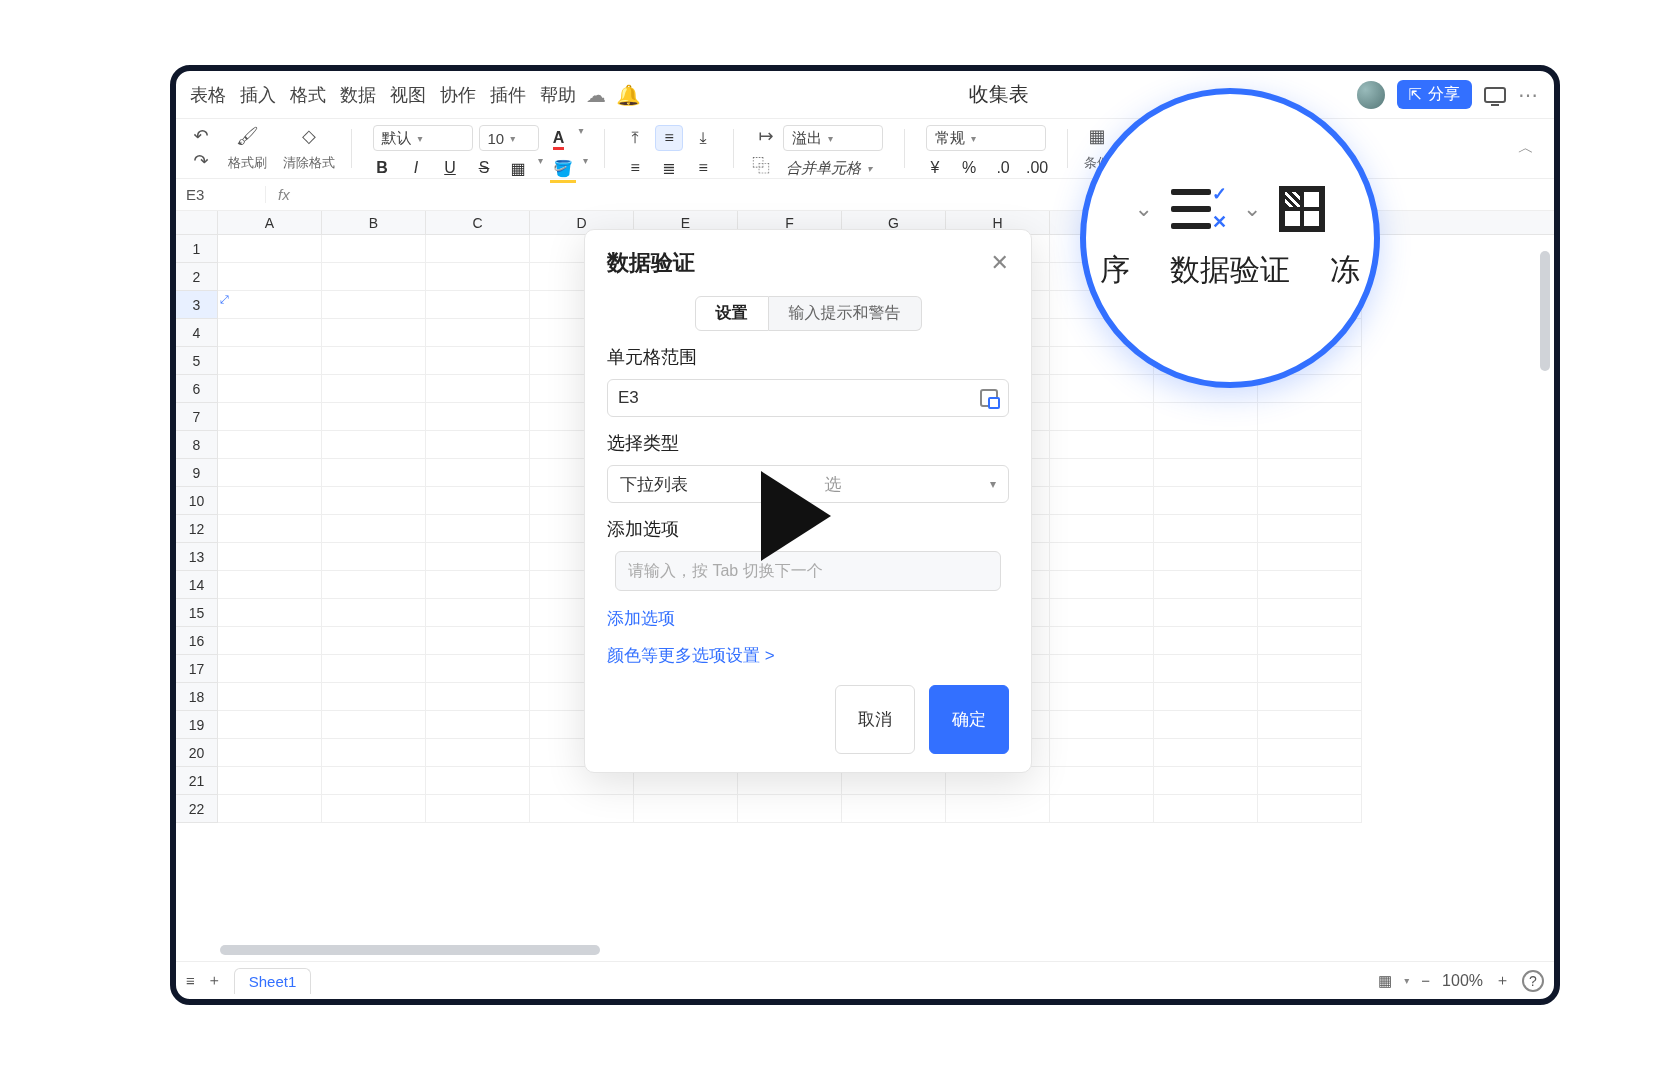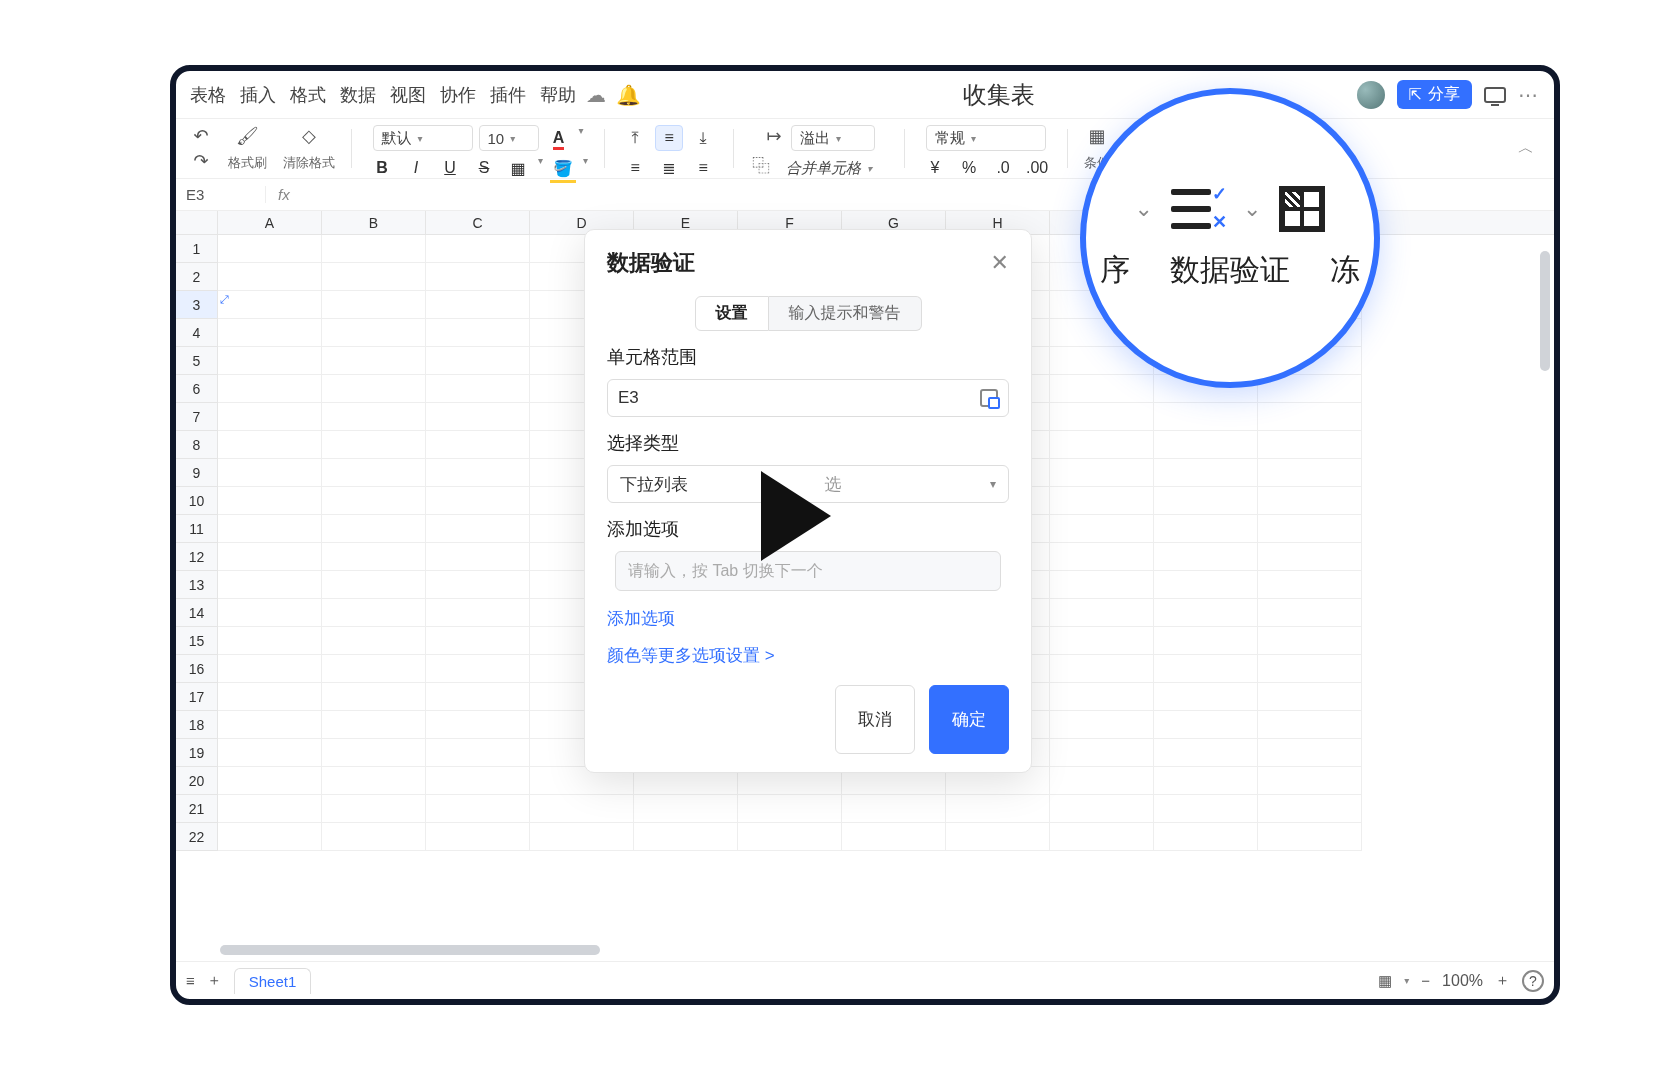--- a/index.html
+++ b/index.html
@@ -17,21 +17,21 @@
 
   
   .menubar {
     display: flex; align-items: center;
     height: 48px; padding: 0 14px;
     border-bottom: 1px solid #eee;
   }
   .menubar .menus { display: flex; gap: 14px; font-size: 18px; color: #444; }
   .menubar .menus span { cursor: pointer; }
   .menubar .cloud, .menubar .bell { margin-left: 10px; color: #888; font-size: 20px; }
-  .menubar .center-title { flex: 1; text-align: center; font-size: 24px; color: #333; }
+  .menubar .center-title { flex: 1; text-align: center; font-size: 20px; color: #333; }
   .menubar .right { display: flex; align-items: center; gap: 12px; }
   .avatar { width: 28px; height: 28px; border-radius: 50%; background: radial-gradient(circle at 30% 30%, #9bb, #577); }
   .share-btn {
     display: flex; align-items: center; gap: 6px;
     background: #3370ff; color: #fff; border-radius: 6px;
     padding: 4px 12px; font-size: 16px; cursor: pointer;
   }
   .present-icon { width: 22px; height: 16px; border: 2px solid #555; border-radius: 3px; position: relative; }
   .present-icon::after { content:""; position:absolute; left:50%; bottom:-5px; width:8px; height:2px; background:#555; transform:translateX(-50%);}
   .more-icon { font-size: 20px; color: #888; letter-spacing: 2px; }
@@ -241,21 +241,21 @@
       <div class="tool-row">
         <div class="btn-toggle">≡</div>
         <div class="btn-toggle">≣</div>
         <div class="btn-toggle">≡</div>
       </div>
     </div>
     <div class="tool-sep"></div>
     <div class="tool-col" style="gap:4px;">
       <div class="tool-row">
         <span class="tb-icon">↦</span>
-        <div class="dropdown" style="width:84px;">
+        <div class="dropdown" style="width:100px;">
           <span>溢出</span>
           <span class="caret">▾</span>
         </div>
       </div>
       <div class="tool-row">
         <span class="tb-icon">⿻</span>
         <div class="dropdown" style="width:110px; border:none;font-style:italic;">
           <span>合并单元格</span>
           <span class="caret">▾</span>
         </div>
@@ -442,34 +442,20 @@
           <div class="cell"></div>
           <div class="cell"></div>
           <div class="cell"></div>
           <div class="cell"></div>
           <div class="cell"></div>
           <div class="cell"></div>
           <div class="cell"></div>
           <div class="cell"></div>
         </div>
         <div class="row">
-          <div class="rowhead">11</div>
-          <div class="cell first"></div>
-          <div class="cell"></div>
-          <div class="cell"></div>
-          <div class="cell"></div>
-          <div class="cell"></div>
-          <div class="cell"></div>
-          <div class="cell"></div>
-          <div class="cell"></div>
-          <div class="cell"></div>
-          <div class="cell"></div>
-          <div class="cell"></div>
-        </div>
-        <div class="row">
           <div class="rowhead">12</div>
           <div class="cell first"></div>
           <div class="cell"></div>
           <div class="cell"></div>
           <div class="cell"></div>
           <div class="cell"></div>
           <div class="cell"></div>
           <div class="cell"></div>
           <div class="cell"></div>
           <div class="cell"></div>

